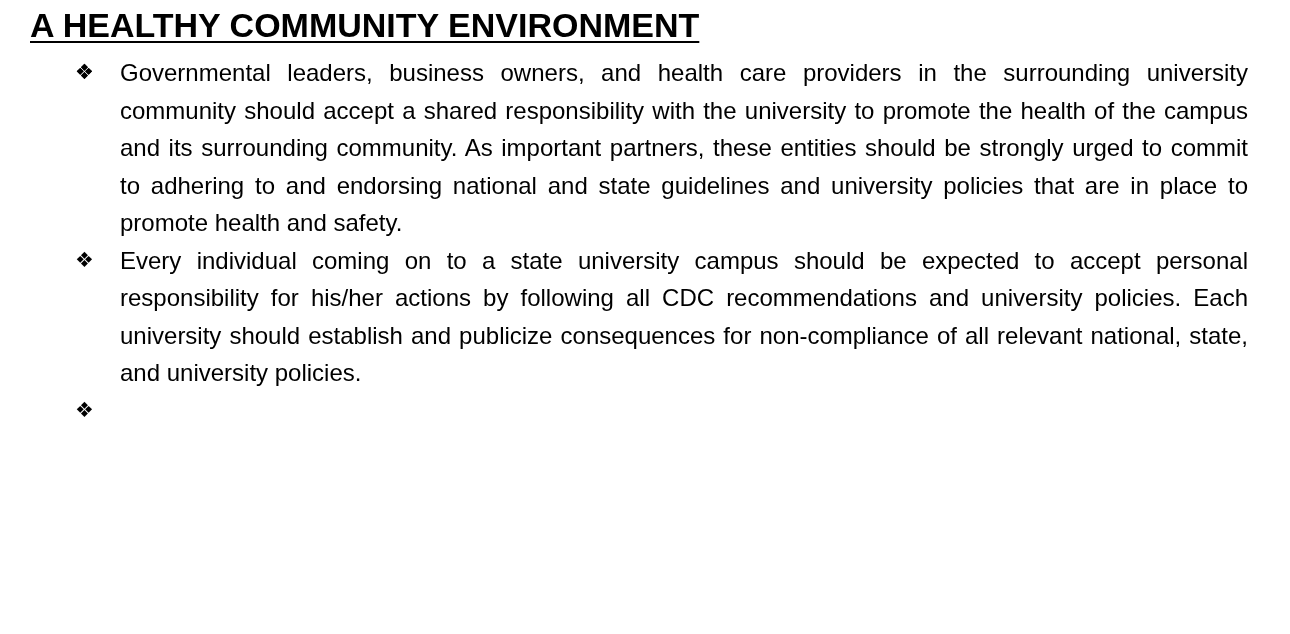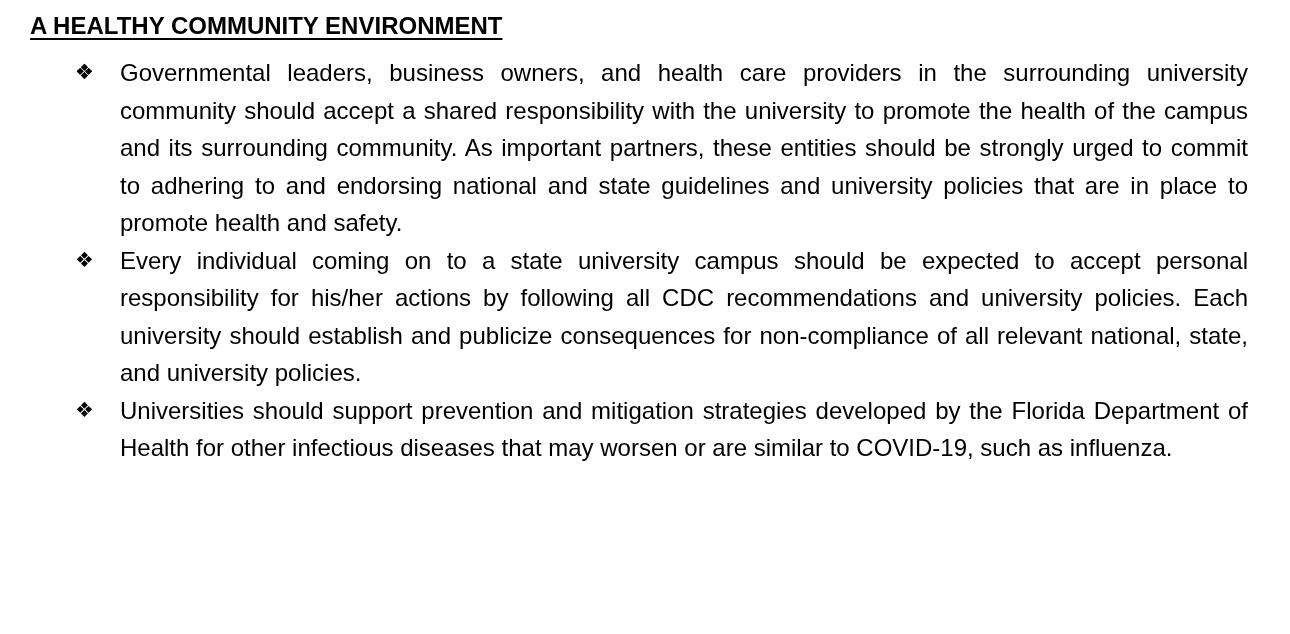--- a/index.html
+++ b/index.html
@@ -15,21 +15,21 @@
     font-family: "Liberation Sans", "DejaVu Sans", sans-serif;
   }
   .page {
     box-sizing: border-box;
     width: 1290px;
     height: 634px;
     padding-top: 9px;
   }
   .heading {
     margin: 0 42px 0 30px;
-    font-size: 24px;
+    font-size: 34px;
     line-height: 33px;
     font-weight: 700;
     text-decoration: underline;
     text-decoration-thickness: 2px;
     text-underline-offset: 4px;
     white-space: nowrap;
   }
   .bullets {
     list-style: none;
     margin: 12px 42px 0 75px;
@@ -67,16 +67,15 @@
     <li class="bullet-item">
       <span class="bullet-marker">❖</span>
       <span class="bullet-text">Governmental leaders, business owners, and health care providers in the surrounding university community should accept a shared responsibility with the university to promote the health of the campus and its surrounding community.  As important partners, these entities should be strongly urged to commit to adhering to and endorsing national and state guidelines and university policies that are in place to promote health and safety.</span>
     </li>
     <li class="bullet-item">
       <span class="bullet-marker">❖</span>
       <span class="bullet-text">Every individual coming on to a state university campus should be expected to accept personal responsibility for his/her actions by following all CDC recommendations and university policies. Each university should establish and publicize consequences for non-compliance of all relevant national, state, and university policies.</span>
     </li>
     <li class="bullet-item">
       <span class="bullet-marker">❖</span>
-      <span class="bullet-text">Universities should support prevention and mitigation strategies developed by the Florida Department of Health for other infectious diseases that may worsen or are similar to COVID-19, such as influenza.</span>
     </li>
   </ul>
 </div>
 
 </body></html>

